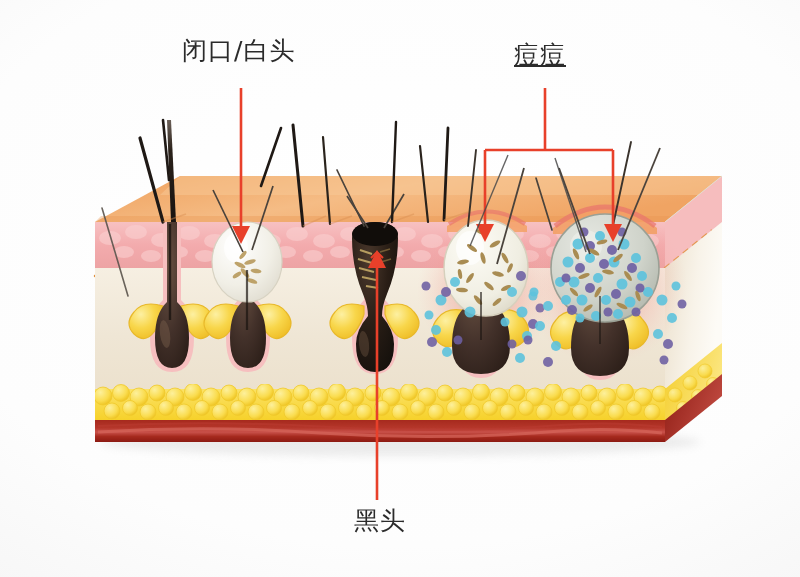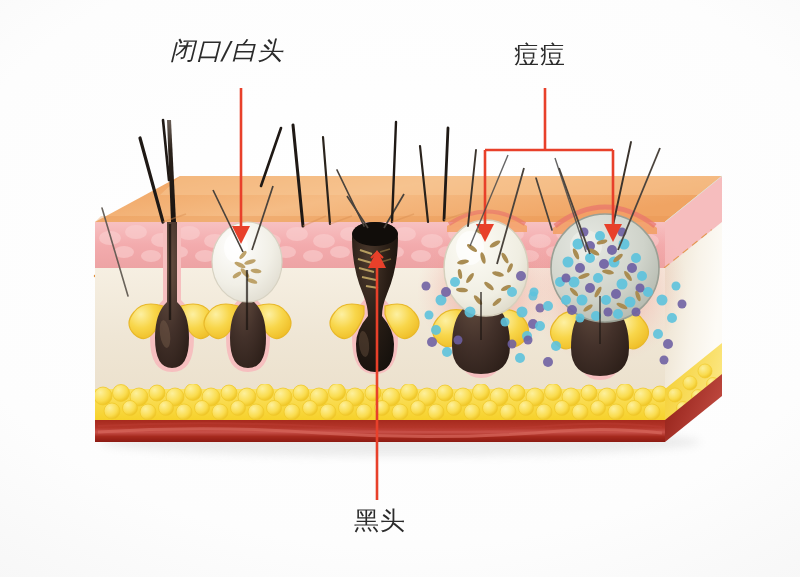--- a/index.html
+++ b/index.html
@@ -13,22 +13,22 @@
   #art{position:absolute;left:0;top:0;}
   .label{
     position:absolute;
     color:#2b2b2b;
     font-size:25px;
     line-height:1;
     letter-spacing:1px;
     white-space:nowrap;
     user-select:none;
   }
-  #label-whitehead{left:170px;top:38px;font-style:italic;}
-  #label-acne{left:514px;top:42px;}
+  #label-whitehead{left:182px;top:38px;}
+  #label-acne{left:514px;top:42px;text-decoration:underline;}
   #label-blackhead{left:354px;top:508px;font-family:Liberation Serif, serif;}
 </style>
 </head>
 <body>
 
 <div id="stage">
 
   <svg id="art" width="800" height="577" viewBox="0 0 800 577">
     <defs>
 

